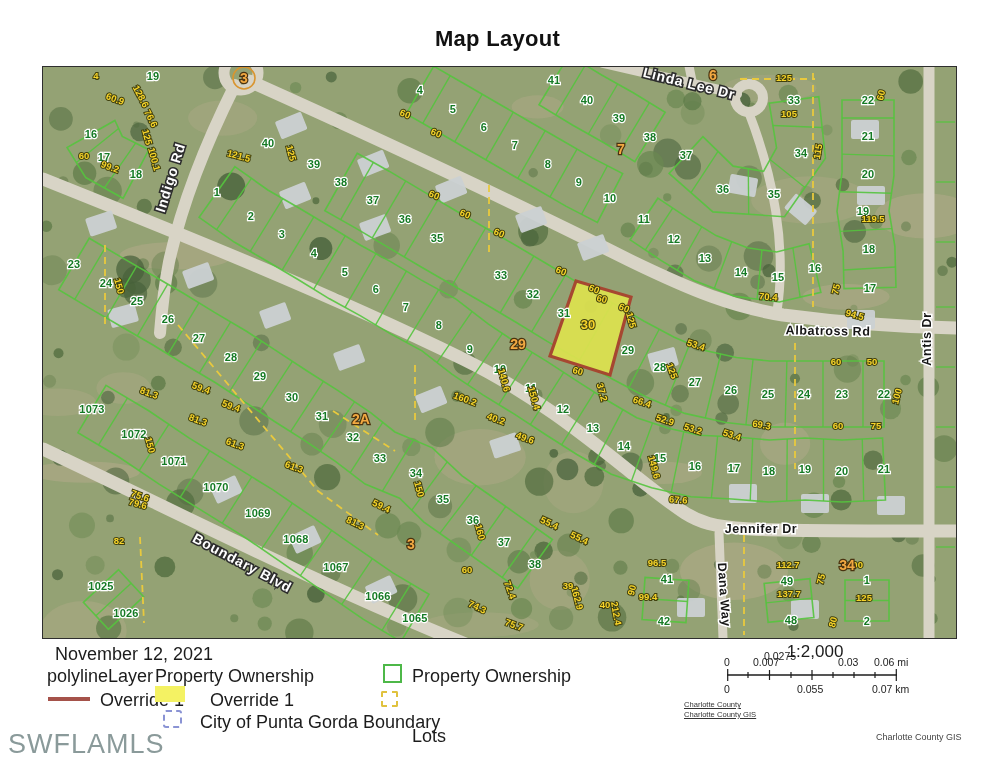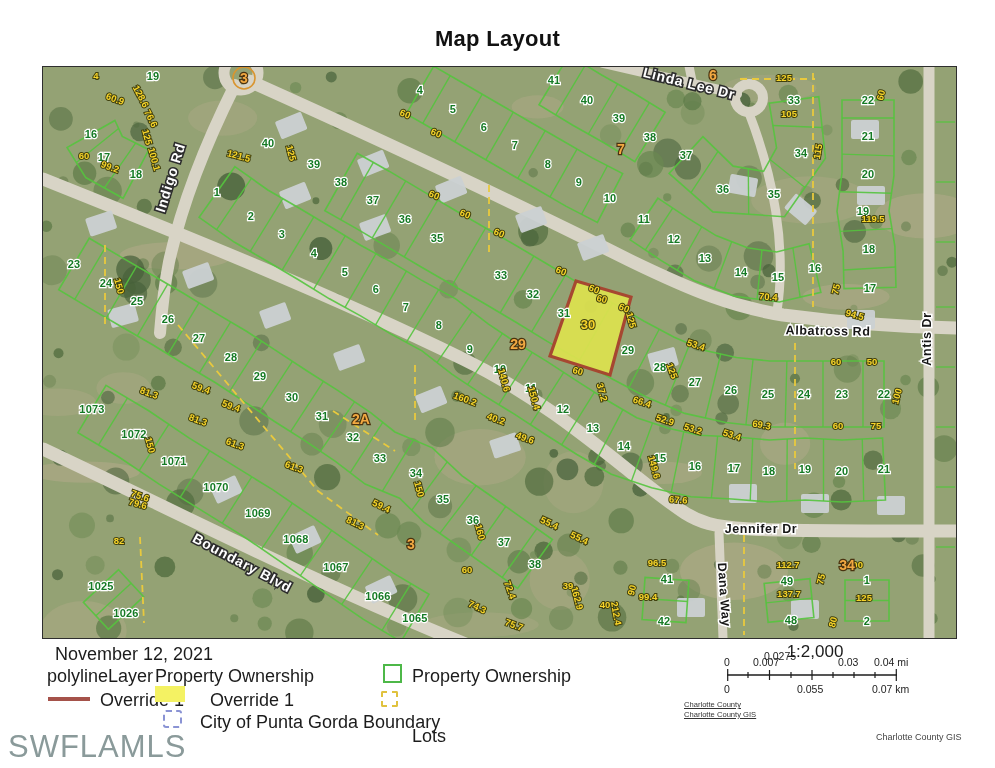--- a/index.html
+++ b/index.html
@@ -19,21 +19,21 @@
   .ft{position:absolute;color:#1c1c1c;font-size:18px;}
   .bold{font-weight:normal;}
   #red-line{position:absolute;left:48px;top:697px;width:42px;height:3.5px;background:#a5524a;}
   #yellow-swatch{position:absolute;left:155px;top:686px;width:30px;height:16px;background:#f4f263;}
   #blue-dash{position:absolute;left:163px;top:710px;width:15px;height:14px;border:2.5px dashed #8a93d4;border-radius:3px;}
   #green-sq{position:absolute;left:383px;top:664px;width:15px;height:15px;border:2.5px solid #4db848;}
   #lots-sq{position:absolute;left:381px;top:691px;width:13px;height:12px;border:2px dashed #e0c23e;border-radius:2px;}
   .scale-lb{position:absolute;font-size:10.5px;color:#1c1c1c;}
   #credits{position:absolute;left:684px;top:700px;font-size:7.6px;color:#333;line-height:1.3;text-decoration:underline;}
   #credit-right{position:absolute;left:876px;top:732px;font-size:9px;color:#444;}
-  #watermark{position:absolute;left:8px;top:729px;font-size:31px;color:#8a9a9a;letter-spacing:1px;}
+  #watermark{position:absolute;left:8px;top:729px;font-size:27px;color:#8a9a9a;letter-spacing:1px;}
 </style>
 </head>
 <body>
 
 <div id="page">
   <div id="title">Map Layout</div>
 
   <div id="mapframe">
       <svg viewBox="0 0 913 571">
         <rect x="0" y="0" width="913" height="571" fill="#94a274"></rect>
@@ -595,21 +595,21 @@
   <div id="green-sq"></div>
   <div class="ft" style="left:412px;top:666px;">Property Ownership</div>
 
   <div id="lots-sq"></div>
   <div class="ft" style="left:412px;top:678px;margin-top:48px;">Lots</div>
 
   <div class="ft" style="left:770px;top:642px;width:90px;text-align:center;font-size:17px;">1:2,000</div>
   <span class="scale-lb" style="left:724px;top:656px;">0</span>
   <span class="scale-lb" style="left:753px;top:656px;">0.007</span>
   <span class="scale-lb" style="left:799px;top:656px;margin-left:39px;">0.03</span>
-  <span class="scale-lb" style="left:874px;top:656px;">0.04 mi</span>
+  <span class="scale-lb" style="left:874px;top:656px;">0.06 mi</span>
   <svg style="position:absolute;left:727px;top:669px;" width="176" height="12">
     <line x1="0" y1="6" x2="170" y2="6" stroke="#1c1c1c" stroke-width="1.4"></line>
     <g stroke="#1c1c1c" stroke-width="1.2">
       <line x1="0.7" y1="0" x2="0.7" y2="12"></line>
         <line x1="42.5" y1="1" x2="42.5" y2="11"></line>
       <line x1="85" y1="1" x2="85" y2="11"></line>
         <line x1="169.3" y1="0" x2="169.3" y2="12"></line>
       <line x1="21" y1="3" x2="21" y2="9"></line>
         <line x1="64" y1="3" x2="64" y2="9"></line>
       <line x1="106" y1="3" x2="106" y2="9"></line>

